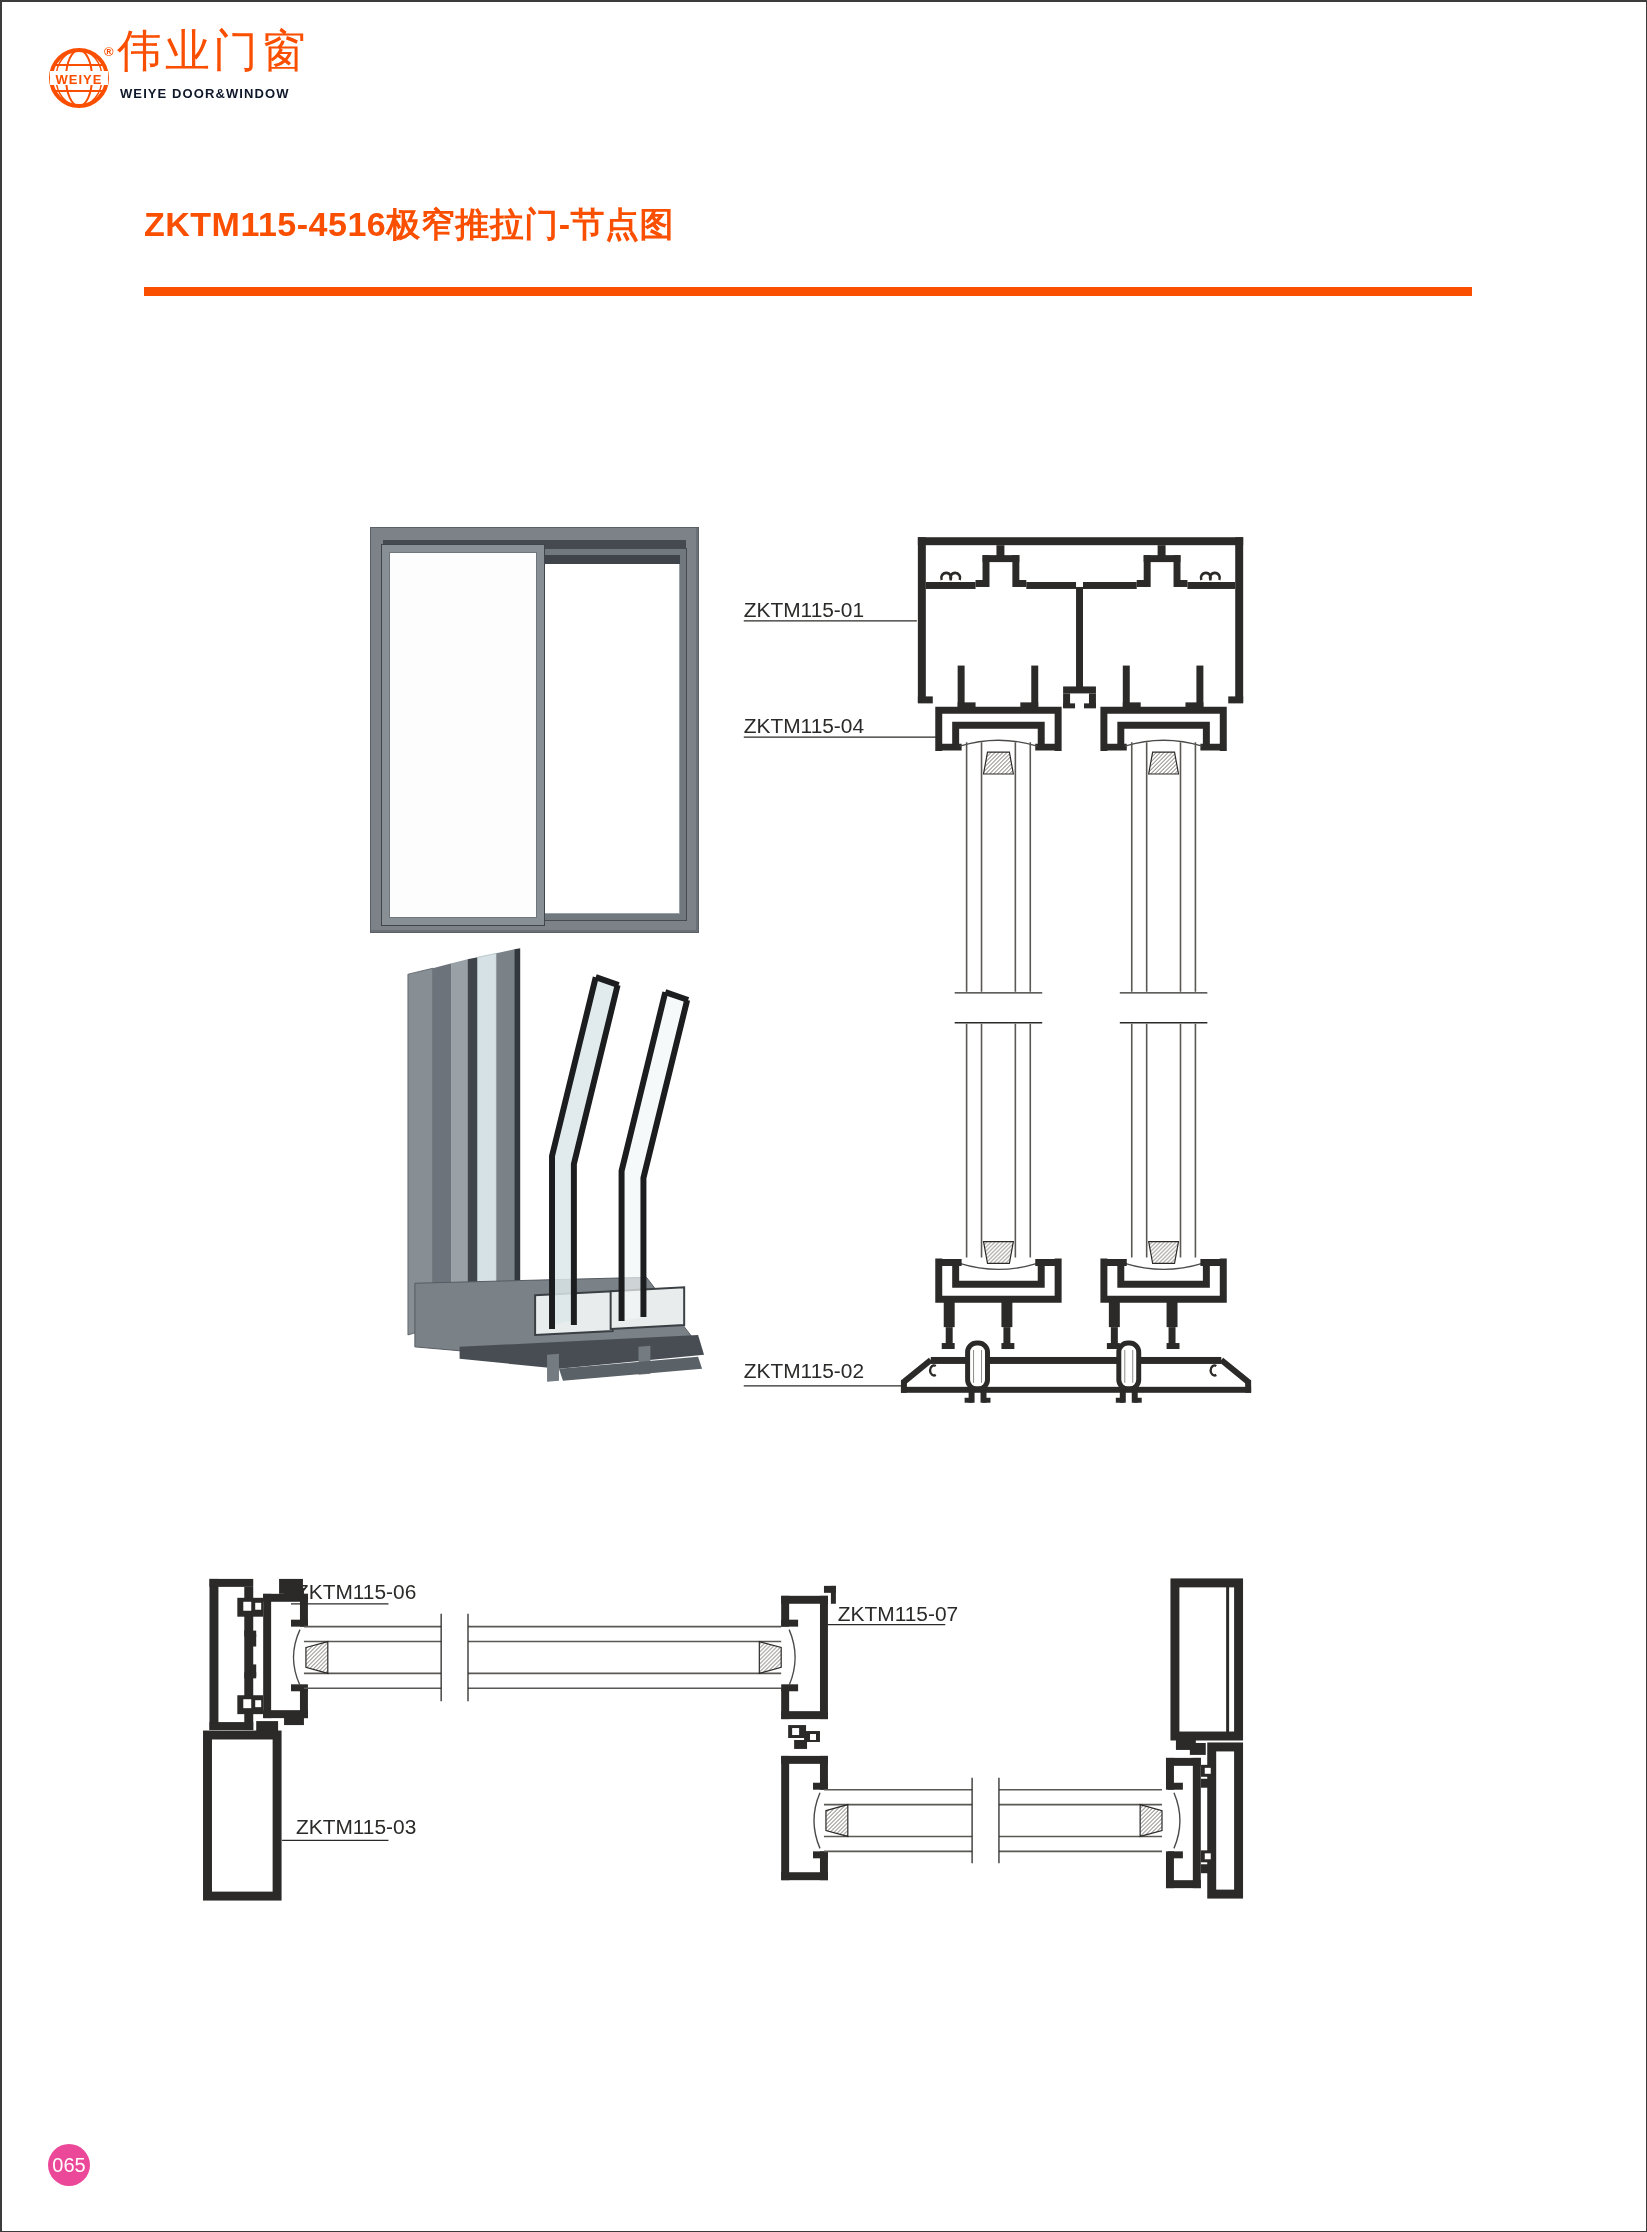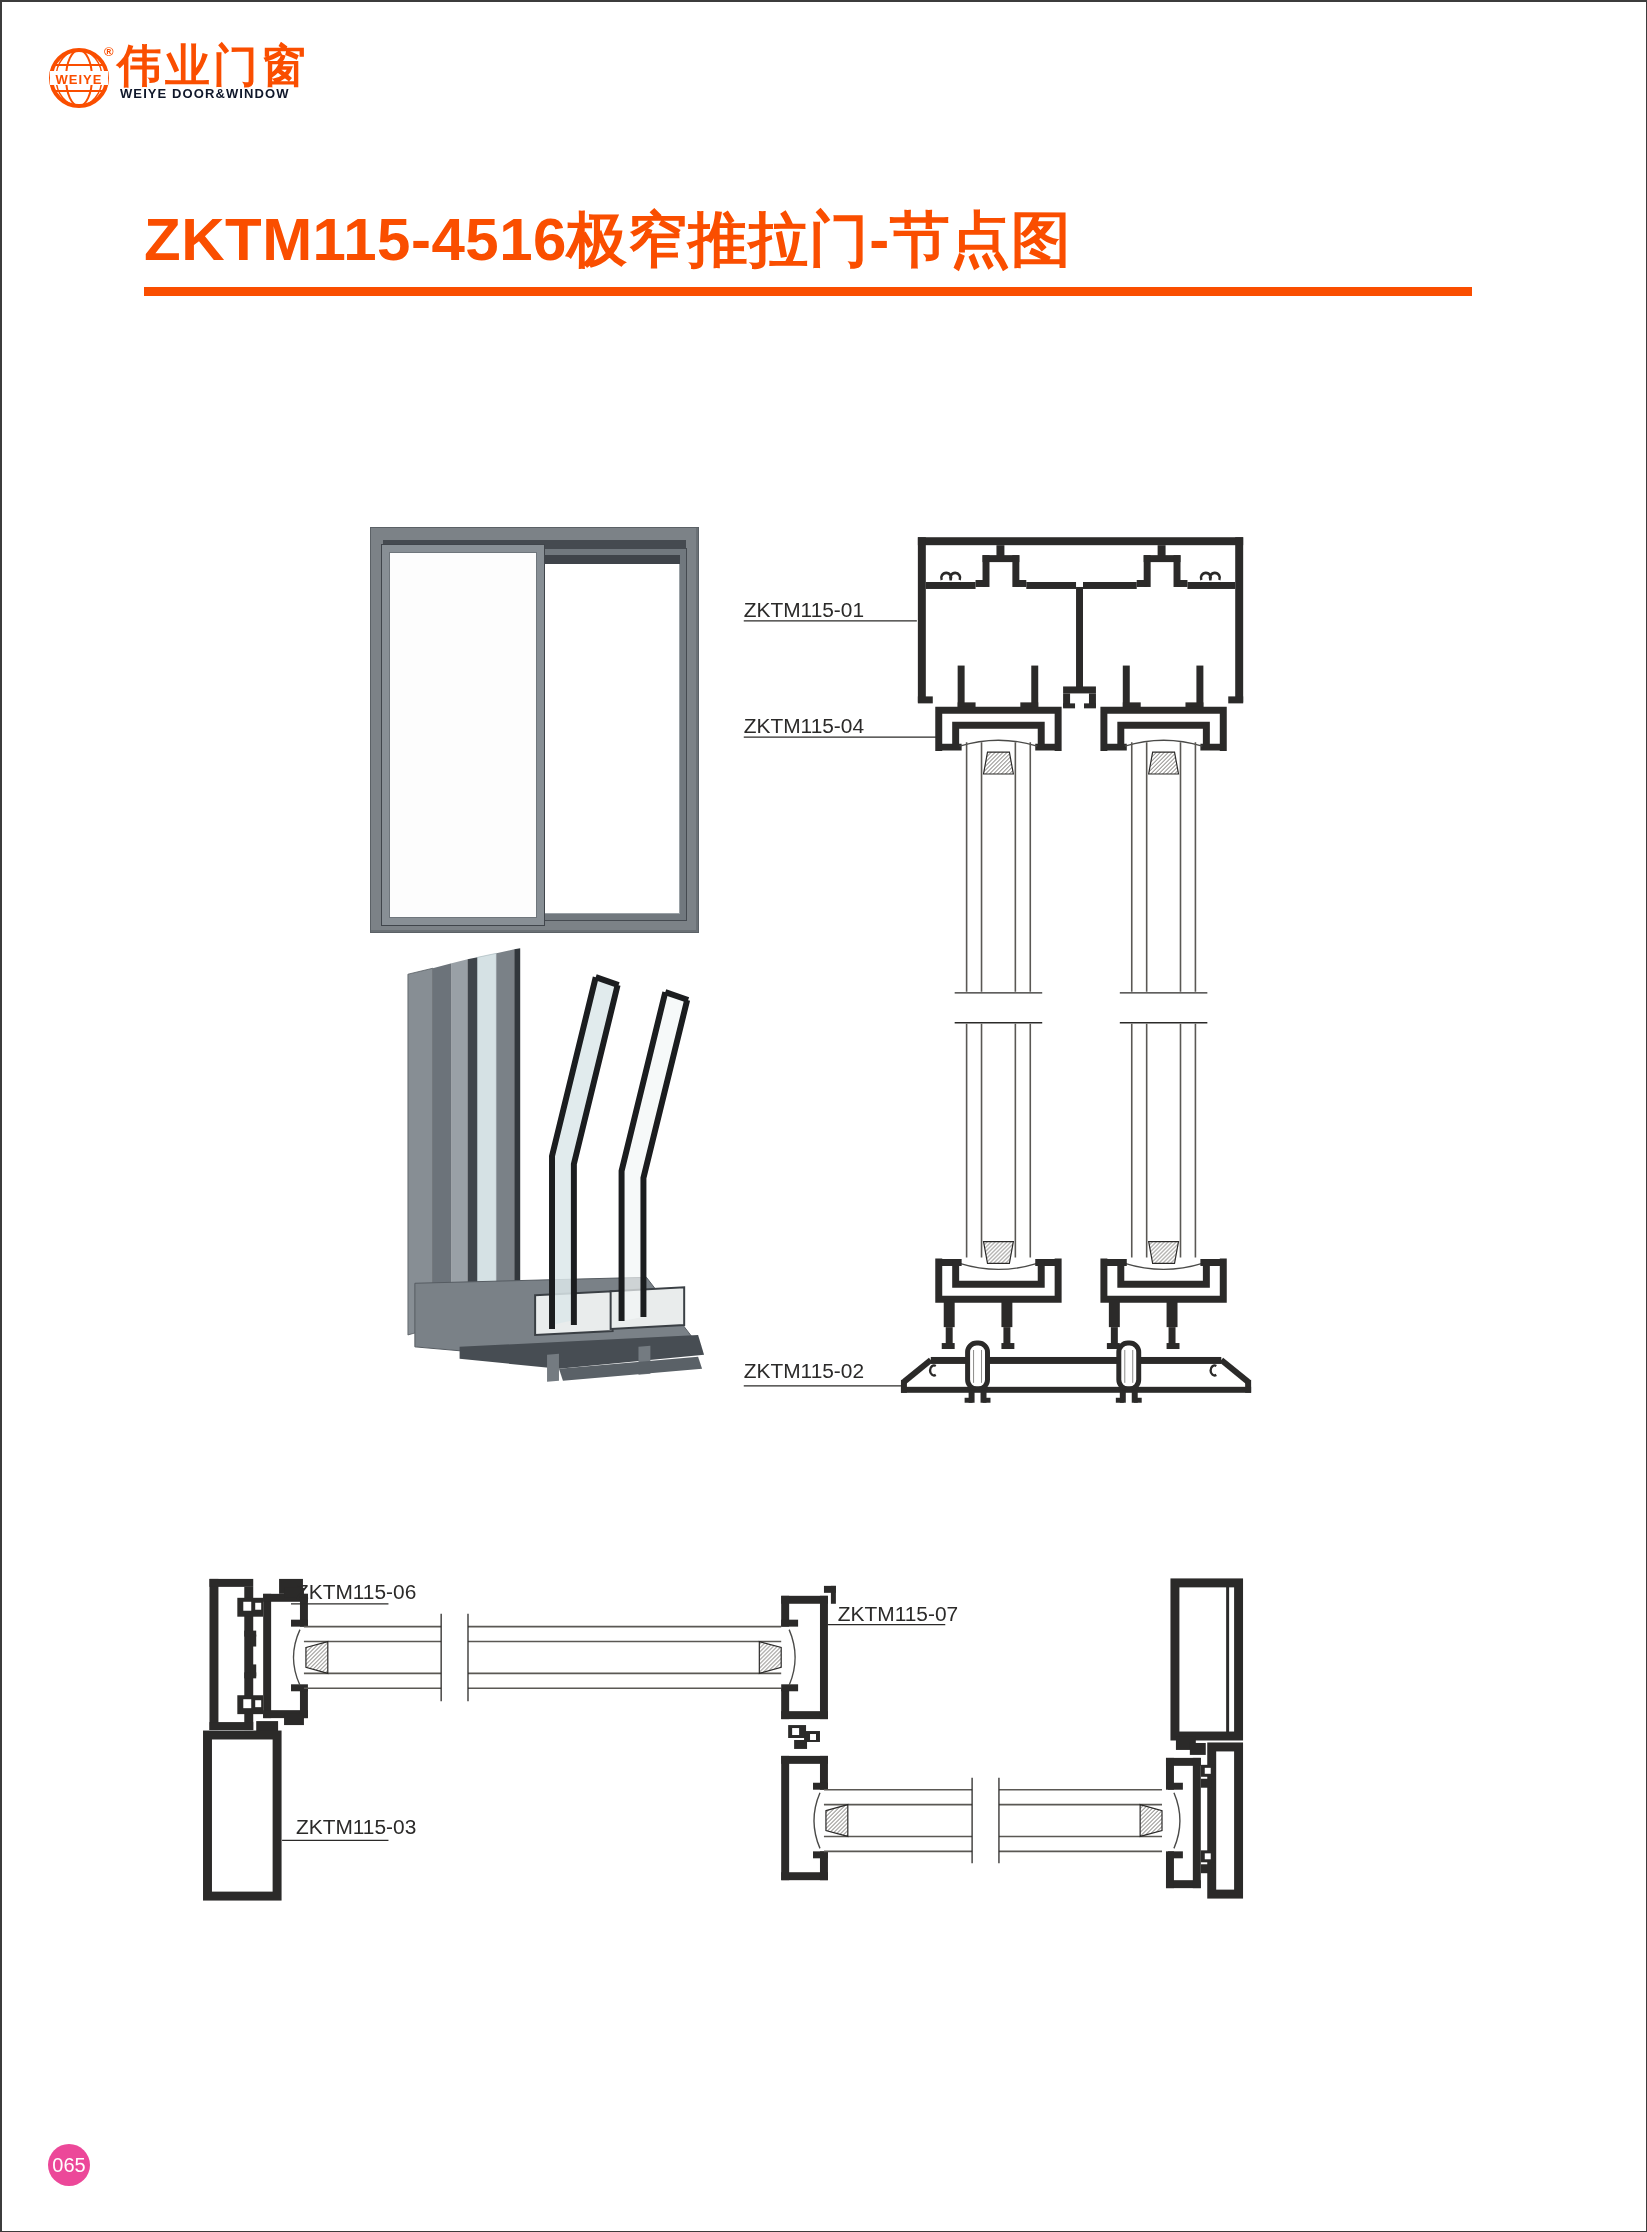--- a/index.html
+++ b/index.html
@@ -2,27 +2,27 @@
 <html><head>
 <meta charset="utf-8">
 <style>
   html,body{margin:0;padding:0;background:#e8e8e8;}
   .page{
     position:relative;width:1648px;height:2233px;background:#ffffff;
     border:2px solid #3c3c3c;box-sizing:border-box;overflow:hidden;
     font-family:"Liberation Sans", sans-serif;
   }
   
-  .logo-cn{position:absolute;left:115px;top:26px;font-size:45px;font-weight:bold;
-    color:#FA4E00;letter-spacing:3px;line-height:1;margin-top:15px;}
+  .logo-cn{position:absolute;left:115px;top:26px;font-size:45px;font-weight:normal;
+    color:#FA4E00;letter-spacing:3px;line-height:1;}
   .logo-en{position:absolute;left:118px;top:84px;font-size:13px;font-weight:bold;
     color:#0f172a;letter-spacing:1.1px;}
   .logo-reg{position:absolute;left:102px;top:42px;font-size:13px;color:#FA4E00;font-weight:bold;}
   
-  .title{position:absolute;left:142px;top:203px;margin:0;font-size:60px;font-weight:bold;
+  .title{position:absolute;left:142px;top:203px;margin:0;font-size:34px;font-weight:bold;
     color:#FA4E00;letter-spacing:0.5px;line-height:1.15;}
   .rule{position:absolute;left:142px;top:285px;width:1328px;height:9px;background:#FA4E00;}
   
   .ele{position:absolute;left:368px;top:525px;width:329px;height:406px;background:#7c8287;
     box-shadow:inset 0 0 0 1px #5b6166, inset -3px -3px 0 #6a7075;}
   .ele-inner{position:absolute;left:13px;top:13px;right:13px;bottom:13px;background:#fff;
     box-shadow:inset 0 0 0 1px #585e63;}
   .ele-track{position:absolute;left:13px;right:13px;top:13px;height:22px;background:#454a50;}
   .ele-panelR{position:absolute;left:162px;top:22px;right:13px;bottom:13px;background:#fff;
     border:6px solid #71787e;box-shadow:0 0 0 1px #454a50, inset 0 0 0 1px #9aa1a6;box-sizing:border-box;}

